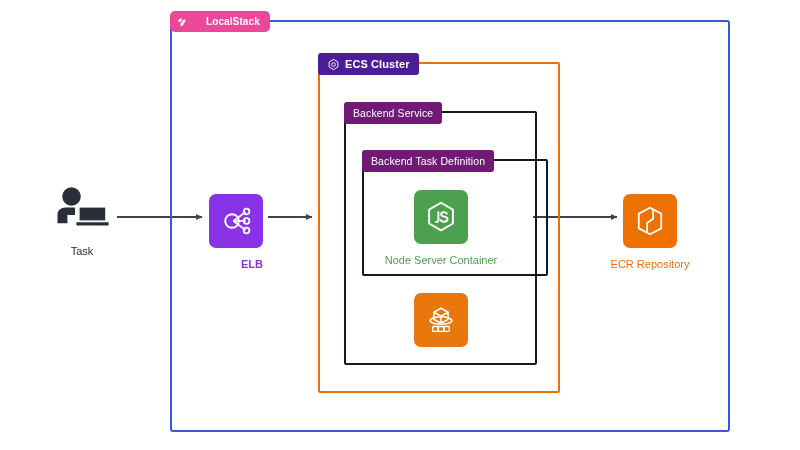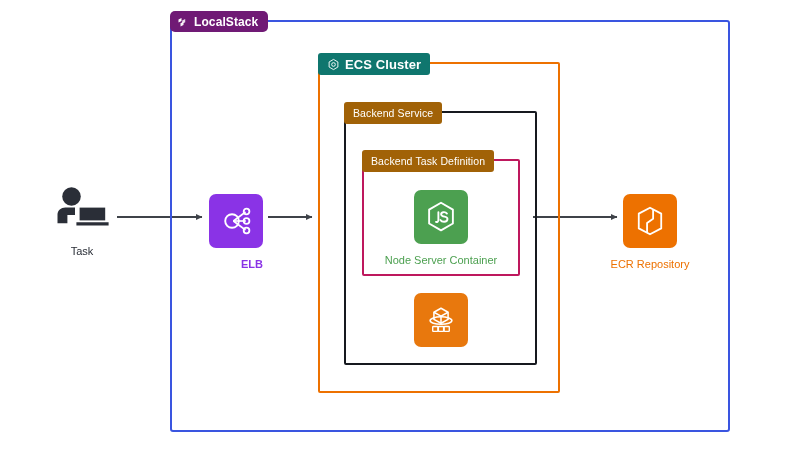--- a/index.html
+++ b/index.html
@@ -25,74 +25,74 @@
     display: flex; align-items: center;
     height: 22px;
     padding: 0 9px;
     border-radius: 4px;
     white-space: nowrap;
     font-size: 10.5px;
     letter-spacing: .1px;
   }
   .badge-localstack {
     left: -2px; top: -11px;
-    background: #701a75;
+    background: #ec4899;
     color: #ffffff;
     font-weight: 700;
-    font-size: 12px;
+    font-size: 10px;
     border-radius: 5px;
-    gap: 5px;
+    gap: 17px;
     padding: 0 10px 0 7px;
     height: 21px;
   }
   .badge-localstack svg { display:block; }
 
   
   .boundary-ecs {
     position: absolute;
     left: 318px; top: 62px; width: 242px; height: 331px;
     border: 2px solid #ED7100;
     border-radius: 2px;
   }
   .badge-ecs {
     left: -2px; top: -11px;
-    background: #0f766e;
+    background: #4c1d95;
     color: #ffffff;
     font-weight: 600;
-    font-size: 13px;
+    font-size: 11px;
     gap: 5px;
     height: 22px;
     border-radius: 3px;
   }
   .badge-ecs svg { display:block; }
 
   
   .boundary-service {
     position: absolute;
     left: 344px; top: 111px; width: 193px; height: 254px;
     border: 2px solid #16191F;
     border-radius: 2px;
   }
   .badge-dark {
-    background: #a16207;
+    background: #701a75;
     color: #ffffff;
     font-weight: 400;
     font-size: 10.5px;
     height: 22px;
     border-radius: 3px;
     left: -2px; top: -11px;
     padding: 0 9px;
     text-align: right;
   }
 
   
   .boundary-task {
     position: absolute;
-    left: 362px; top: 159px; width: 158px; height: 117px;
-    border: 2px solid #be185d;
+    left: 362px; top: 159px; width: 186px; height: 117px;
+    border: 2px solid #0f172a;
     border-radius: 2px;
   }
 
   
   .node { position: absolute; display: flex; flex-direction: column; align-items: center; }
   .node-icon {
     width: 54px; height: 54px;
     border-radius: 8px;
     display: flex; align-items: center; justify-content: center;
   }

